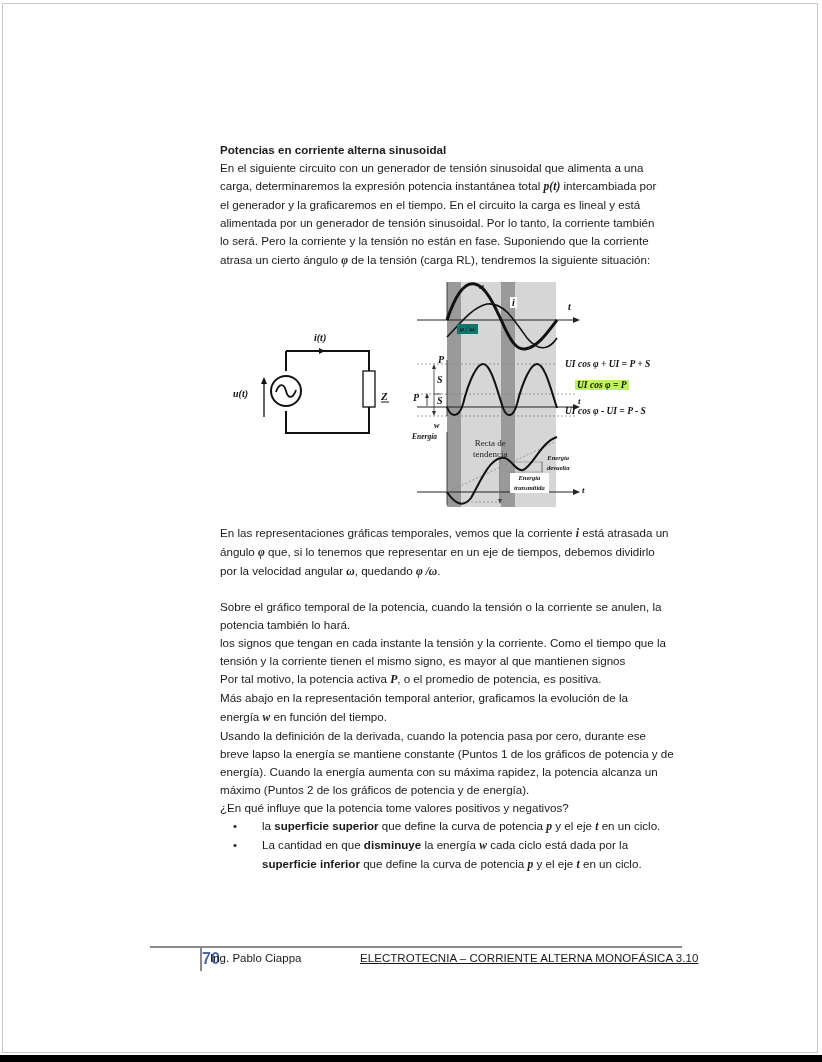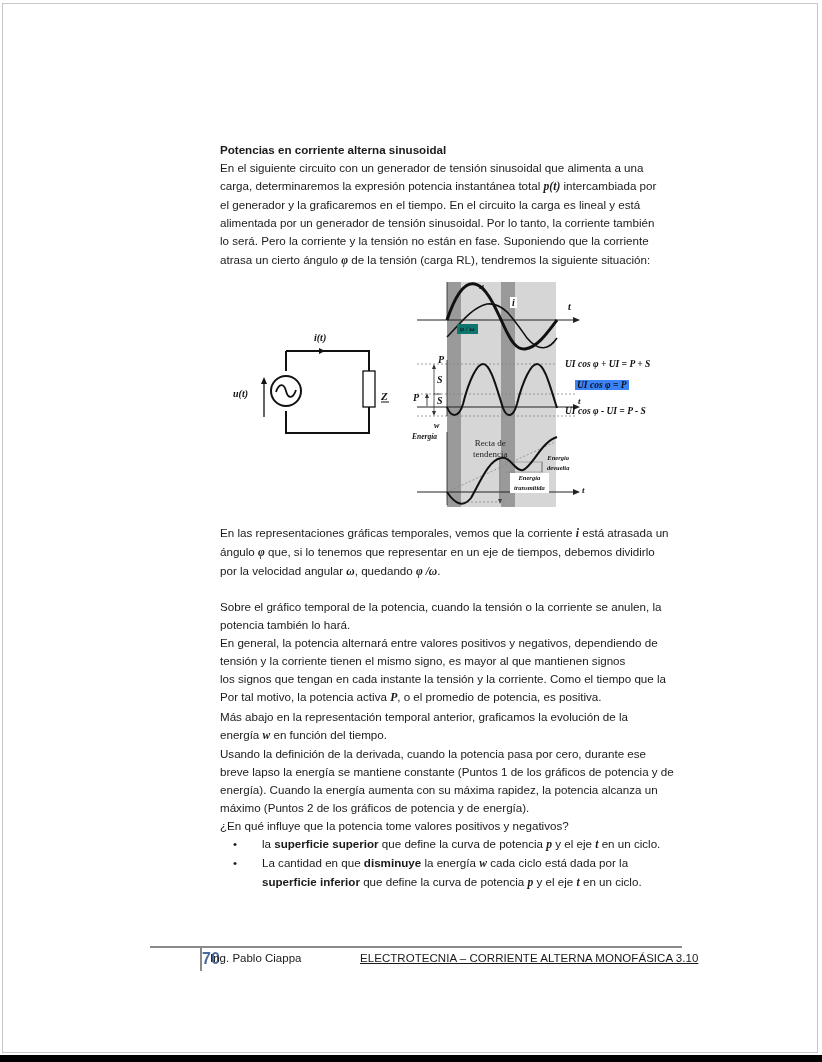--- a/index.html
+++ b/index.html
@@ -120,21 +120,21 @@
   <span class="lbl-serif" style="left:105px; top:17px; font-size:10px; background:#fff; padding:0 2px;">i</span>
   <span class="lbl-serif" style="left:163px; top:21px; font-size:10px;">t</span>
   <span class="lbl-serif" style="left:52px; top:44px; font-size:7px; background:#0f766e; padding:1px 3px;">φ / ω</span>
 
   <span class="lbl-serif" style="left:33px; top:74px; font-size:10px;">P</span>
   <span class="lbl-serif" style="left:32px; top:94px; font-size:10px;">S</span>
   <span class="lbl-serif" style="left:32px; top:115px; font-size:10px;">S</span>
   <span class="lbl-serif" style="left:8px; top:112px; font-size:10px;">P</span>
   <span class="lbl-serif" style="left:173px; top:116px; font-size:9px;">t</span>
   <span class="lbl-serif" style="left:160px; top:79px; font-size:9.5px; white-space:nowrap;">UI cos φ + UI = P + S</span>
-  <span class="lbl-serif" style="left:170px; top:100px; font-size:9.5px; white-space:nowrap; background:#3b82f6; padding:0 2px;">UI cos φ = P</span>
+  <span class="lbl-serif" style="left:170px; top:100px; font-size:9.5px; white-space:nowrap; background:#bef264; padding:0 2px;">UI cos φ = P</span>
   <span class="lbl-serif" style="left:160px; top:126px; font-size:9.5px; white-space:nowrap;">UI cos φ - UI = P - S</span>
 
   <span class="lbl-serif" style="left:29px; top:141px; font-size:8px;">w</span>
   <span class="lbl-serif" style="left:7px; top:152px; font-size:7.5px; font-weight:bold;">Energía</span>
   <span style="position:absolute; left:68px; top:158px; font-family:'Liberation Serif',serif; font-size:9px; color:#222; line-height:11px; text-align:center;">
     <span>Recta de</span><br>
     <span>tendencia</span>
   </span>
   <span class="lbl-serif" style="left:142px; top:173px; font-size:6.5px; line-height:10px; text-align:center;">
     <span>Energía</span><br>
@@ -149,23 +149,22 @@
 
 <div class="text-block" style="top:524px;">
   <div class="p"><span>En las representaciones gráficas temporales, vemos que la corriente </span><span class="mi">i</span><span> está atrasada un</span></div>
   <div class="p"><span>ángulo </span><span class="mi">φ</span><span> que, si lo tenemos que representar en un eje de tiempos, debemos dividirlo</span></div>
   <div class="p"><span>por la velocidad angular </span><span class="mi">ω</span><span>, quedando </span><span class="mi">φ /ω</span><span>.</span></div>
 </div>
 
 <div class="text-block" style="top:598px;">
   <div class="p">Sobre el gráfico temporal de la potencia, cuando la tensión o la corriente se anulen, la</div>
   <div class="p">potencia también lo hará.</div>
-  <div class="p">En general, la potencia alternará entre valores positivos y negativos, dependiendo de</div>
+  <div class="p">los signos que tengan en cada instante la tensión y la corriente. Como el tiempo que la</div>
   <div class="p">tensión y la corriente tienen el mismo signo, es mayor al que mantienen signos</div>
-  <div class="p">los signos que tengan en cada instante la tensión y la corriente. Como el tiempo que la</div>
   <div class="p"><span>Por tal motivo, la potencia activa </span><span class="mi">P</span><span>, o el promedio de potencia, es positiva.</span></div>
   <div class="p">Más abajo en la representación temporal anterior, graficamos la evolución de la</div>
   <div class="p"><span>energía </span><span class="mi">w</span><span> en función del tiempo.</span></div>
   <div class="p">Usando la definición de la derivada, cuando la potencia pasa por cero, durante ese</div>
   <div class="p">breve lapso la energía se mantiene constante (Puntos 1 de los gráficos de potencia y de</div>
   <div class="p">energía). Cuando la energía aumenta con su máxima rapidez, la potencia alcanza un</div>
   <div class="p">máximo (Puntos 2 de los gráficos de potencia y de energía).</div>
   <div class="p">¿En qué influye que la potencia tome valores positivos y negativos?</div>
 
   <ul class="bullets">

